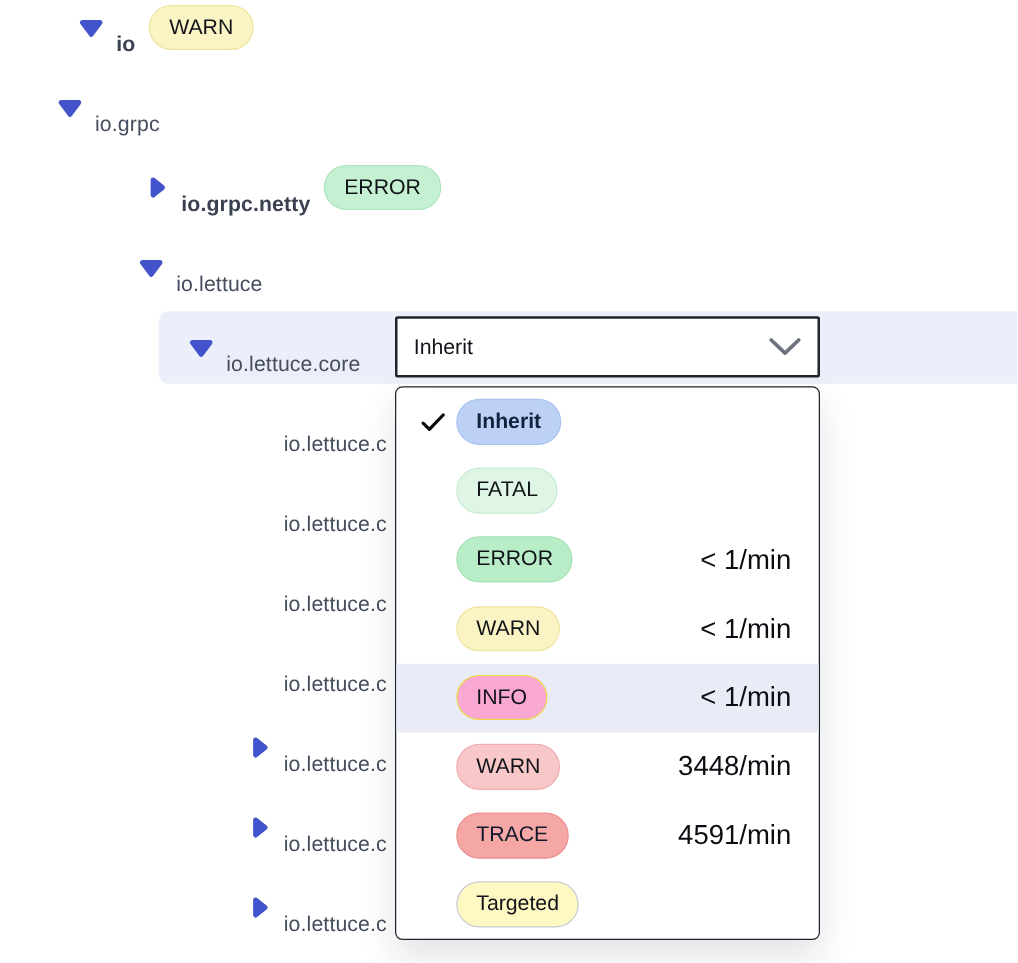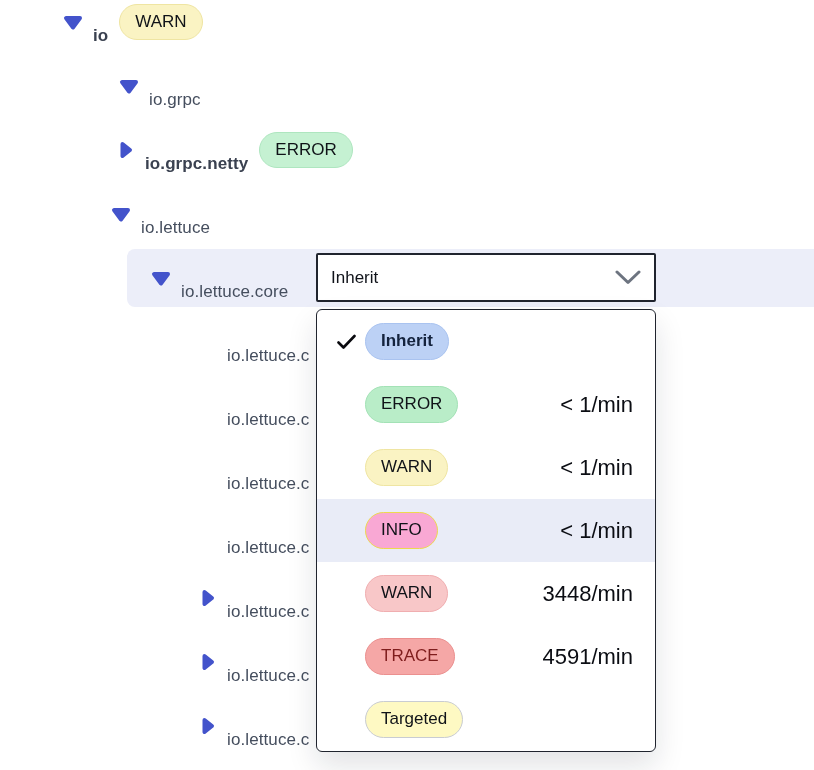--- a/index.html
+++ b/index.html
@@ -73,21 +73,21 @@
   <div id="tree">
       <div class="row bold" style="top: -10px; padding-left: 62px;">
         <span class="expander">
           <svg width="22" height="18" viewBox="0 0 22 18">
             <path d="M4 5 H18 L11 14.5 Z" fill="#4353cb" stroke="#4353cb" stroke-width="4" stroke-linejoin="round"></path>
           </svg>
         </span>
         <span class="label">io</span>
         <span class="pill" style="background: rgb(250, 243, 195); border-color: rgb(239, 229, 162); color: rgb(16, 19, 24);">WARN</span>
       </div>
-      <div class="row" style="top: 54px; padding-left: 118px;">
+      <div class="row" style="top: 54px; padding-left: 45px;">
         <span class="expander">
           <svg width="22" height="18" viewBox="0 0 22 18">
             <path d="M4 5 H18 L11 14.5 Z" fill="#4353cb" stroke="#4353cb" stroke-width="4" stroke-linejoin="round"></path>
           </svg>
         </span>
         <span class="label">io.grpc</span>
       </div>
       <div class="row bold" style="top: 118px; padding-left: 114px;">
         <span class="expander">
           <svg width="15" height="20" viewBox="0 0 15 20">
@@ -168,41 +168,45 @@
       <div class="dd-item">
         <span class="check-slot">
           <svg width="19" height="16" viewBox="0 0 19 16">
             <path d="M1.5 8.5 L6.5 13.5 L17.5 2" fill="none" stroke="#0a0a0f" stroke-width="2.6" stroke-linecap="round" stroke-linejoin="round"></path>
           </svg>
         </span>
         <span class="pill bold" style="background: rgb(188, 209, 245); border-color: rgb(169, 195, 240); color: rgb(20, 35, 61);">Inherit</span>
       </div>
       <div class="dd-item">
         <span class="check-slot"></span>
+        <span class="pill" style="background: rgb(223, 245, 229); border-color: rgb(199, 236, 211); color: rgb(16, 19, 24);">FATAL</span>
+      </div>
+      <div class="dd-item">
+        <span class="check-slot"></span>
         <span class="pill" style="background: rgb(185, 237, 200); border-color: rgb(163, 226, 182); color: rgb(16, 19, 24);">ERROR</span>
         <span class="rate">&lt; 1/min</span>
       </div>
       <div class="dd-item">
         <span class="check-slot"></span>
         <span class="pill" style="background: rgb(250, 243, 195); border-color: rgb(239, 229, 162); color: rgb(16, 19, 24);">WARN</span>
         <span class="rate">&lt; 1/min</span>
       </div>
       <div class="dd-item" style="background: rgb(233, 236, 247);">
         <span class="check-slot"></span>
         <span class="pill" style="background: #f9a8d4; border-color: rgb(236, 217, 79); color: rgb(16, 19, 24);">INFO</span>
         <span class="rate">&lt; 1/min</span>
       </div>
       <div class="dd-item">
         <span class="check-slot"></span>
         <span class="pill" style="background: rgb(248, 199, 200); border-color: rgb(240, 174, 176); color: rgb(16, 19, 24);">WARN</span>
         <span class="rate">3448/min</span>
       </div>
       <div class="dd-item">
         <span class="check-slot"></span>
-        <span class="pill" style="background: rgb(245, 167, 166); border-color: rgb(235, 144, 143); color: #7f1d1d;">TRACE</span>
+        <span class="pill" style="background: rgb(245, 167, 166); border-color: rgb(235, 144, 143); color: #0f172a;">TRACE</span>
         <span class="rate">4591/min</span>
       </div>
       <div class="dd-item">
         <span class="check-slot"></span>
         <span class="pill" style="background: #fef9c3; border-color: rgb(201, 204, 210); color: rgb(16, 19, 24);">Targeted</span>
       </div>
     </div>
 </div>
 
 </body></html>

